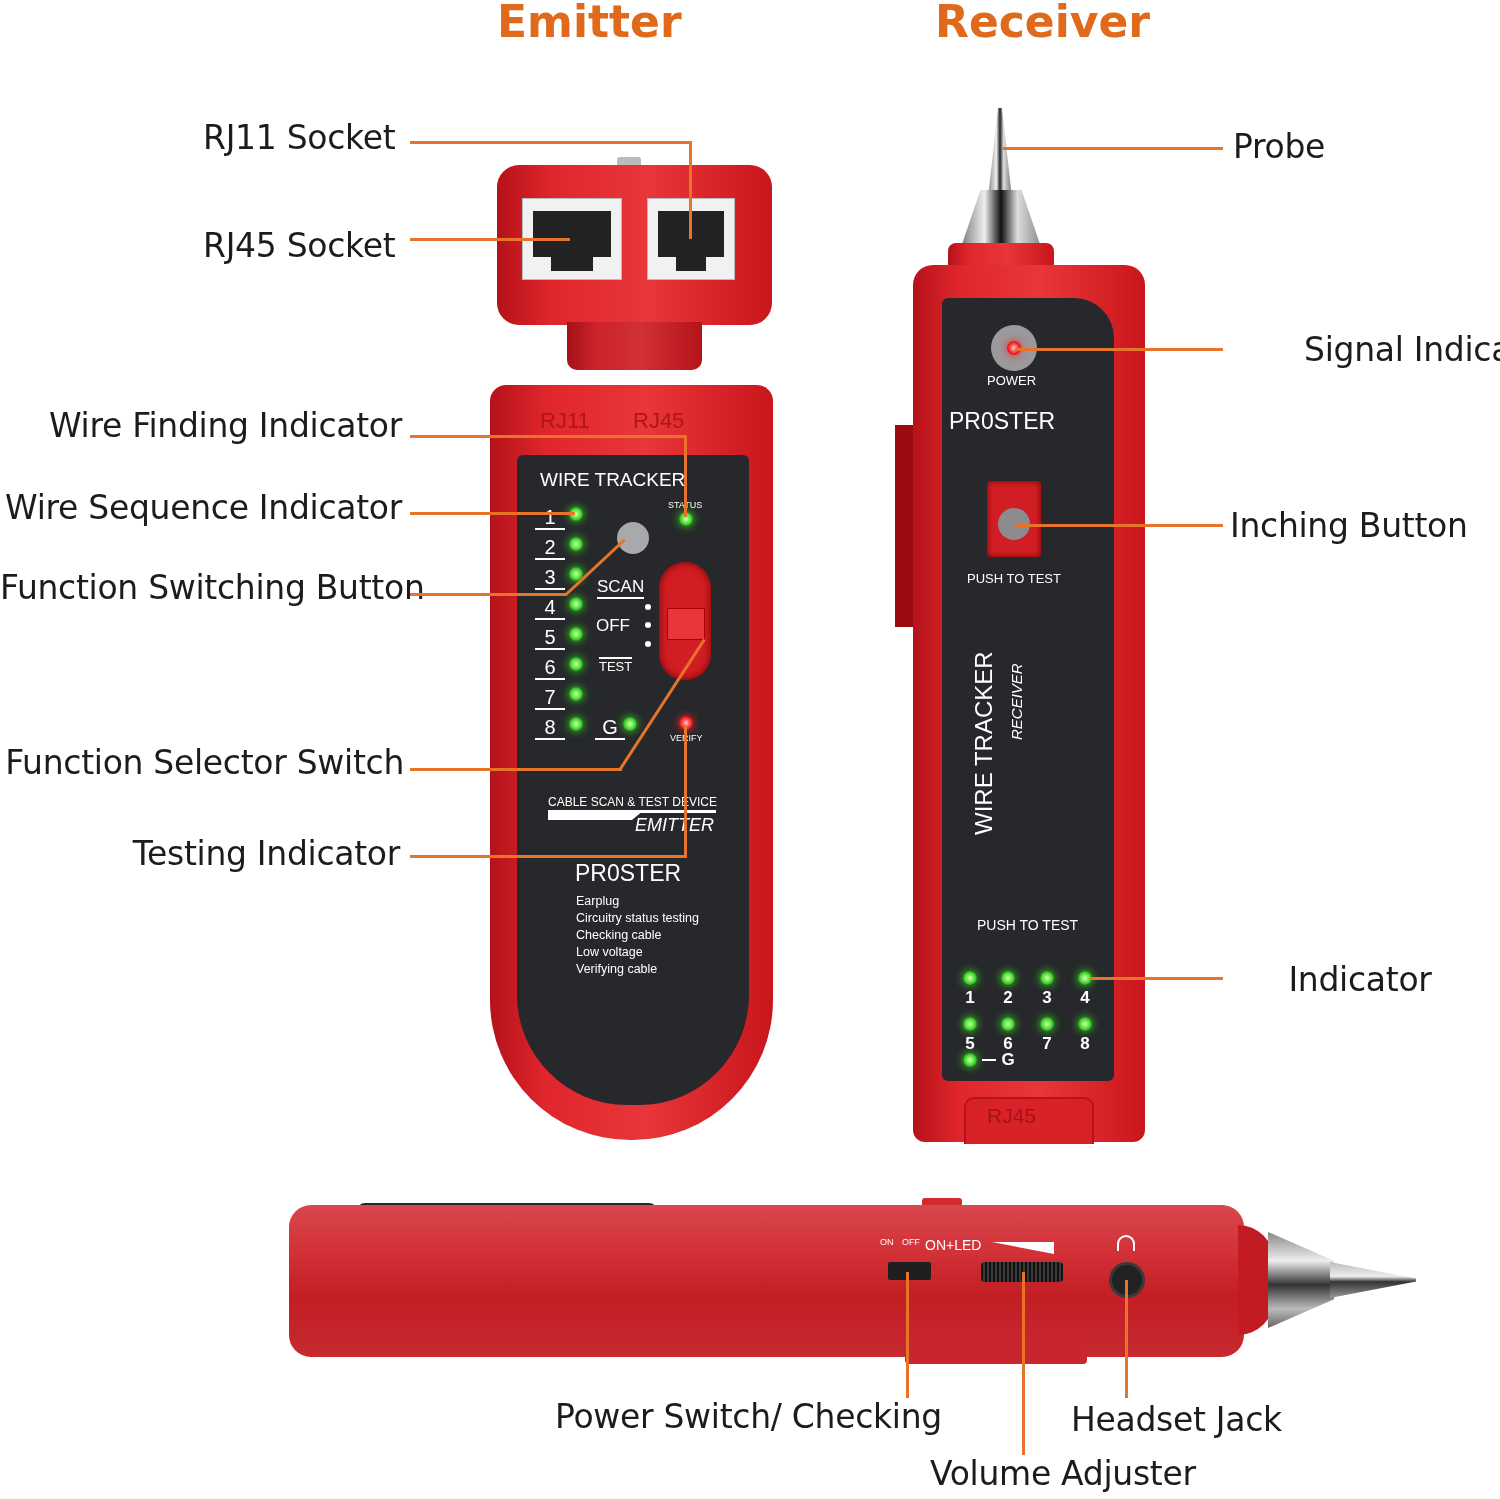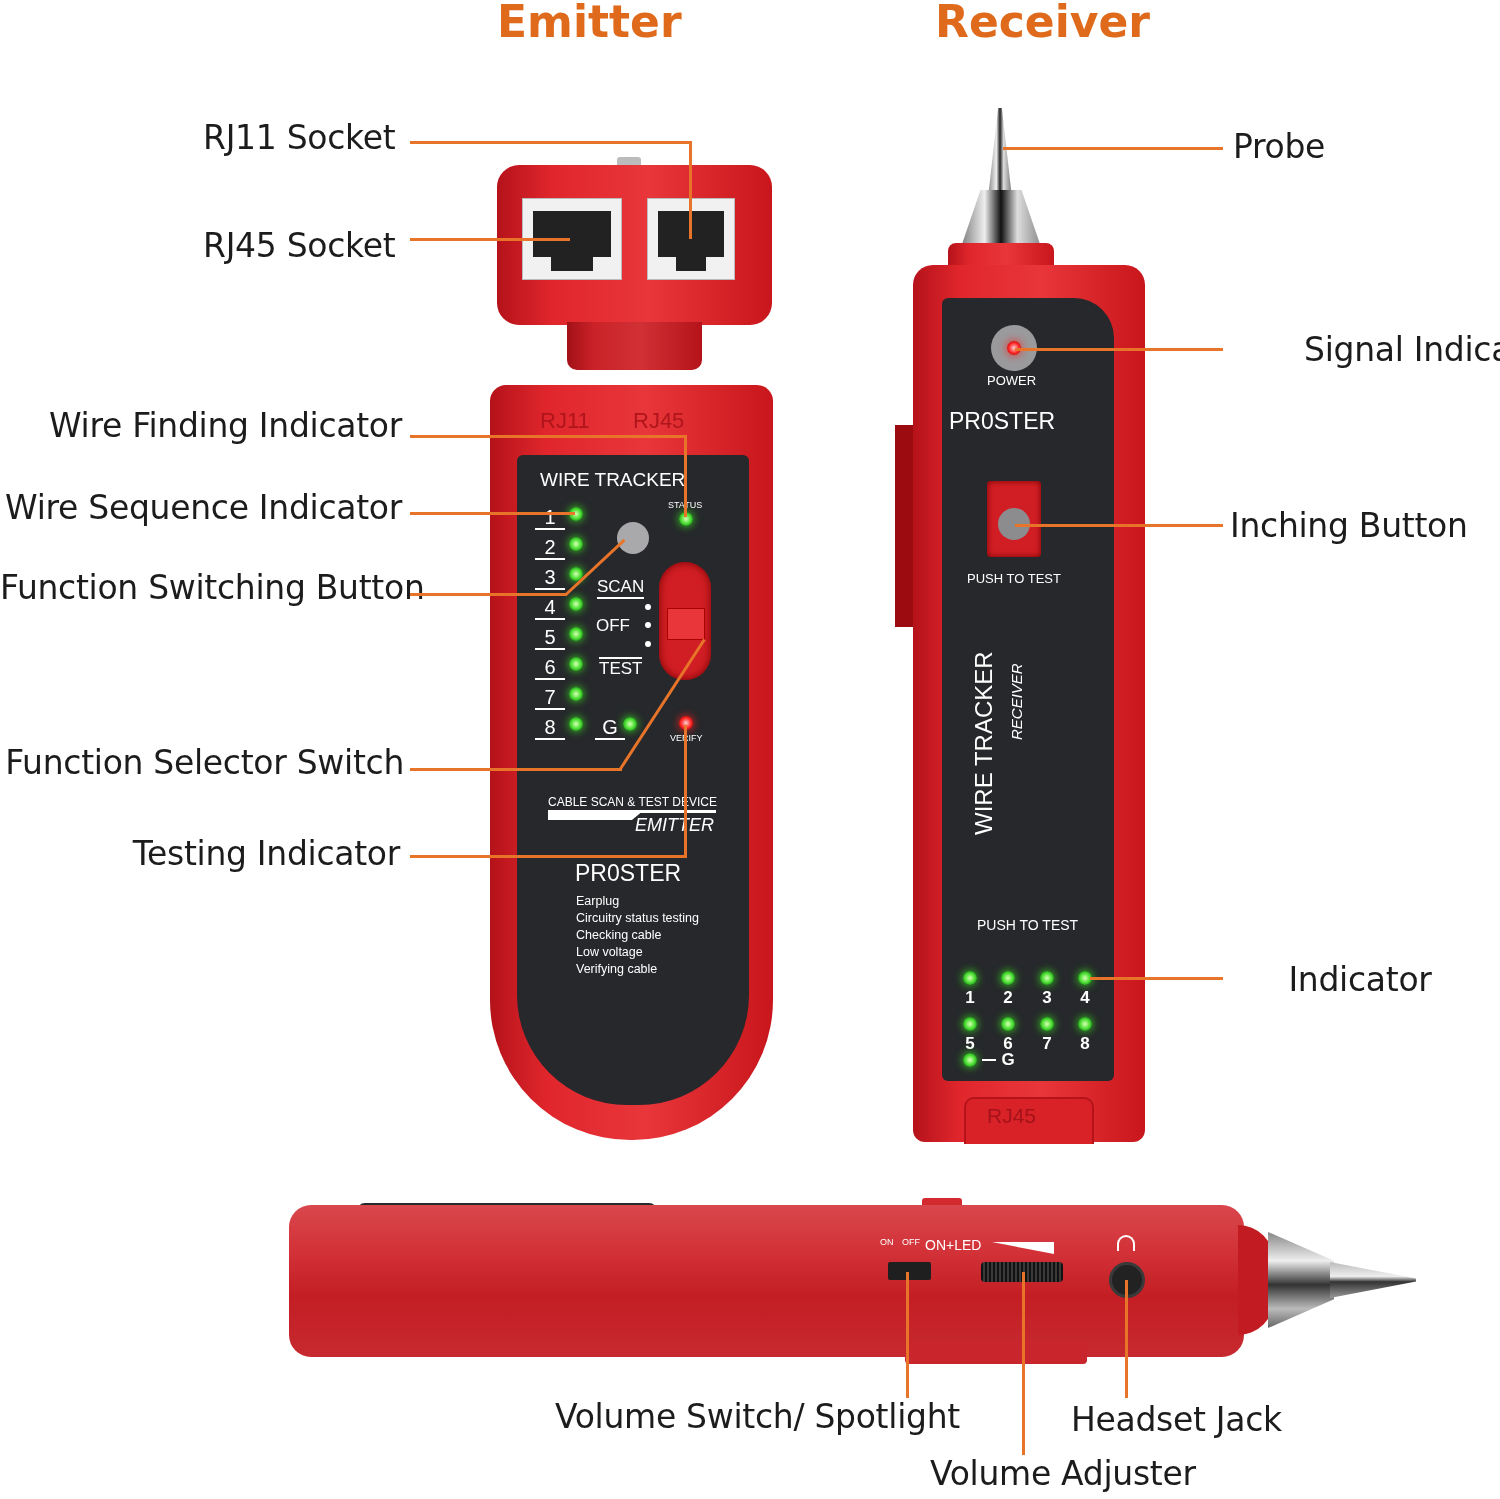--- a/index.html
+++ b/index.html
@@ -66,21 +66,21 @@
 <div class="led" style="left:569px;top:687px;"></div>
 <div class="num" style="left:535px;top:716px;">8</div>
 <div class="led" style="left:569px;top:717px;"></div>
 <div class="num" style="left:595px;top:716px;">G</div>
 <div class="led" style="left:623px;top:717px;"></div>
 
 <div class="abs" style="left:617px;top:522px;width:32px;height:32px;border-radius:50%;background:#a9a9ab;"></div>
 
 <div class="abs dev-text" style="left:597px;top:577px;font-size:17px;border-bottom:2px solid #fff;">SCAN</div>
 <div class="abs dev-text" style="left:596px;top:616px;font-size:17px;">OFF</div>
-<div class="abs dev-text" style="left:599px;top:657px;font-size:17px;border-top:2px solid #fff;">TEST</div>
+<div class="abs dev-text" style="left:599px;top:657px;font-size:13px;border-top:2px solid #fff;">TEST</div>
 <div class="abs" style="left:645px;top:604px;width:6px;height:6px;border-radius:50%;background:#fff;"></div>
 <div class="abs" style="left:645px;top:622px;width:6px;height:6px;border-radius:50%;background:#fff;"></div>
 <div class="abs" style="left:645px;top:641px;width:6px;height:6px;border-radius:50%;background:#fff;"></div>
 
 <div class="abs" style="left:659px;top:562px;width:52px;height:118px;border-radius:26px;background:#d11e24;box-shadow:inset 0 0 8px #700;">
   <div class="abs" style="left:8px;top:46px;width:36px;height:30px;background:#e8363a;border:1px solid #a00;"></div>
 </div>
 
 <div class="led red" style="left:679px;top:716px;"></div>
 <div class="abs dev-text" style="left:670px;top:733px;font-size:9px;">VERIFY</div>
@@ -170,21 +170,21 @@
 <div class="abs callout right" style="left:0px;width:404px;top:744px;">Function Selector Switch</div>
 <div class="abs callout right" style="left:0px;width:400px;top:835px;">Testing Indicator</div>
 
 <div class="abs callout" style="left:1233px;top:128px;">Probe</div>
 <div class="abs callout" style="left:1304px;top:331px;">Signal Indicator</div>
 <div class="abs callout" style="left:1230px;top:507px;">Inching Button</div>
 <div class="abs callout" style="left:1225px;top:962px;width:270px;text-align:center;line-height:36px;">
   <div>Indicator</div>
 </div>
 
-<div class="abs callout" style="left:555px;top:1398px;">Volume Switch/ Spotlight</div>
+<div class="abs callout" style="left:555px;top:1398px;">Power Switch/ Checking</div>
 <div class="abs callout" style="left:1071px;top:1401px;">Headset Jack</div>
 <div class="abs callout" style="left:930px;top:1455px;">Volume Adjuster</div>
 
 <div class="line" style="left:410px;top:141px;width:281px;height:3px;"></div>
 <div class="line" style="left:689px;top:141px;width:3px;height:98px;"></div>
 
 <div class="line" style="left:410px;top:238px;width:160px;height:3px;"></div>
 
 <div class="line" style="left:410px;top:435px;width:275px;height:3px;"></div>
 <div class="line" style="left:684px;top:435px;width:3px;height:82px;"></div>

